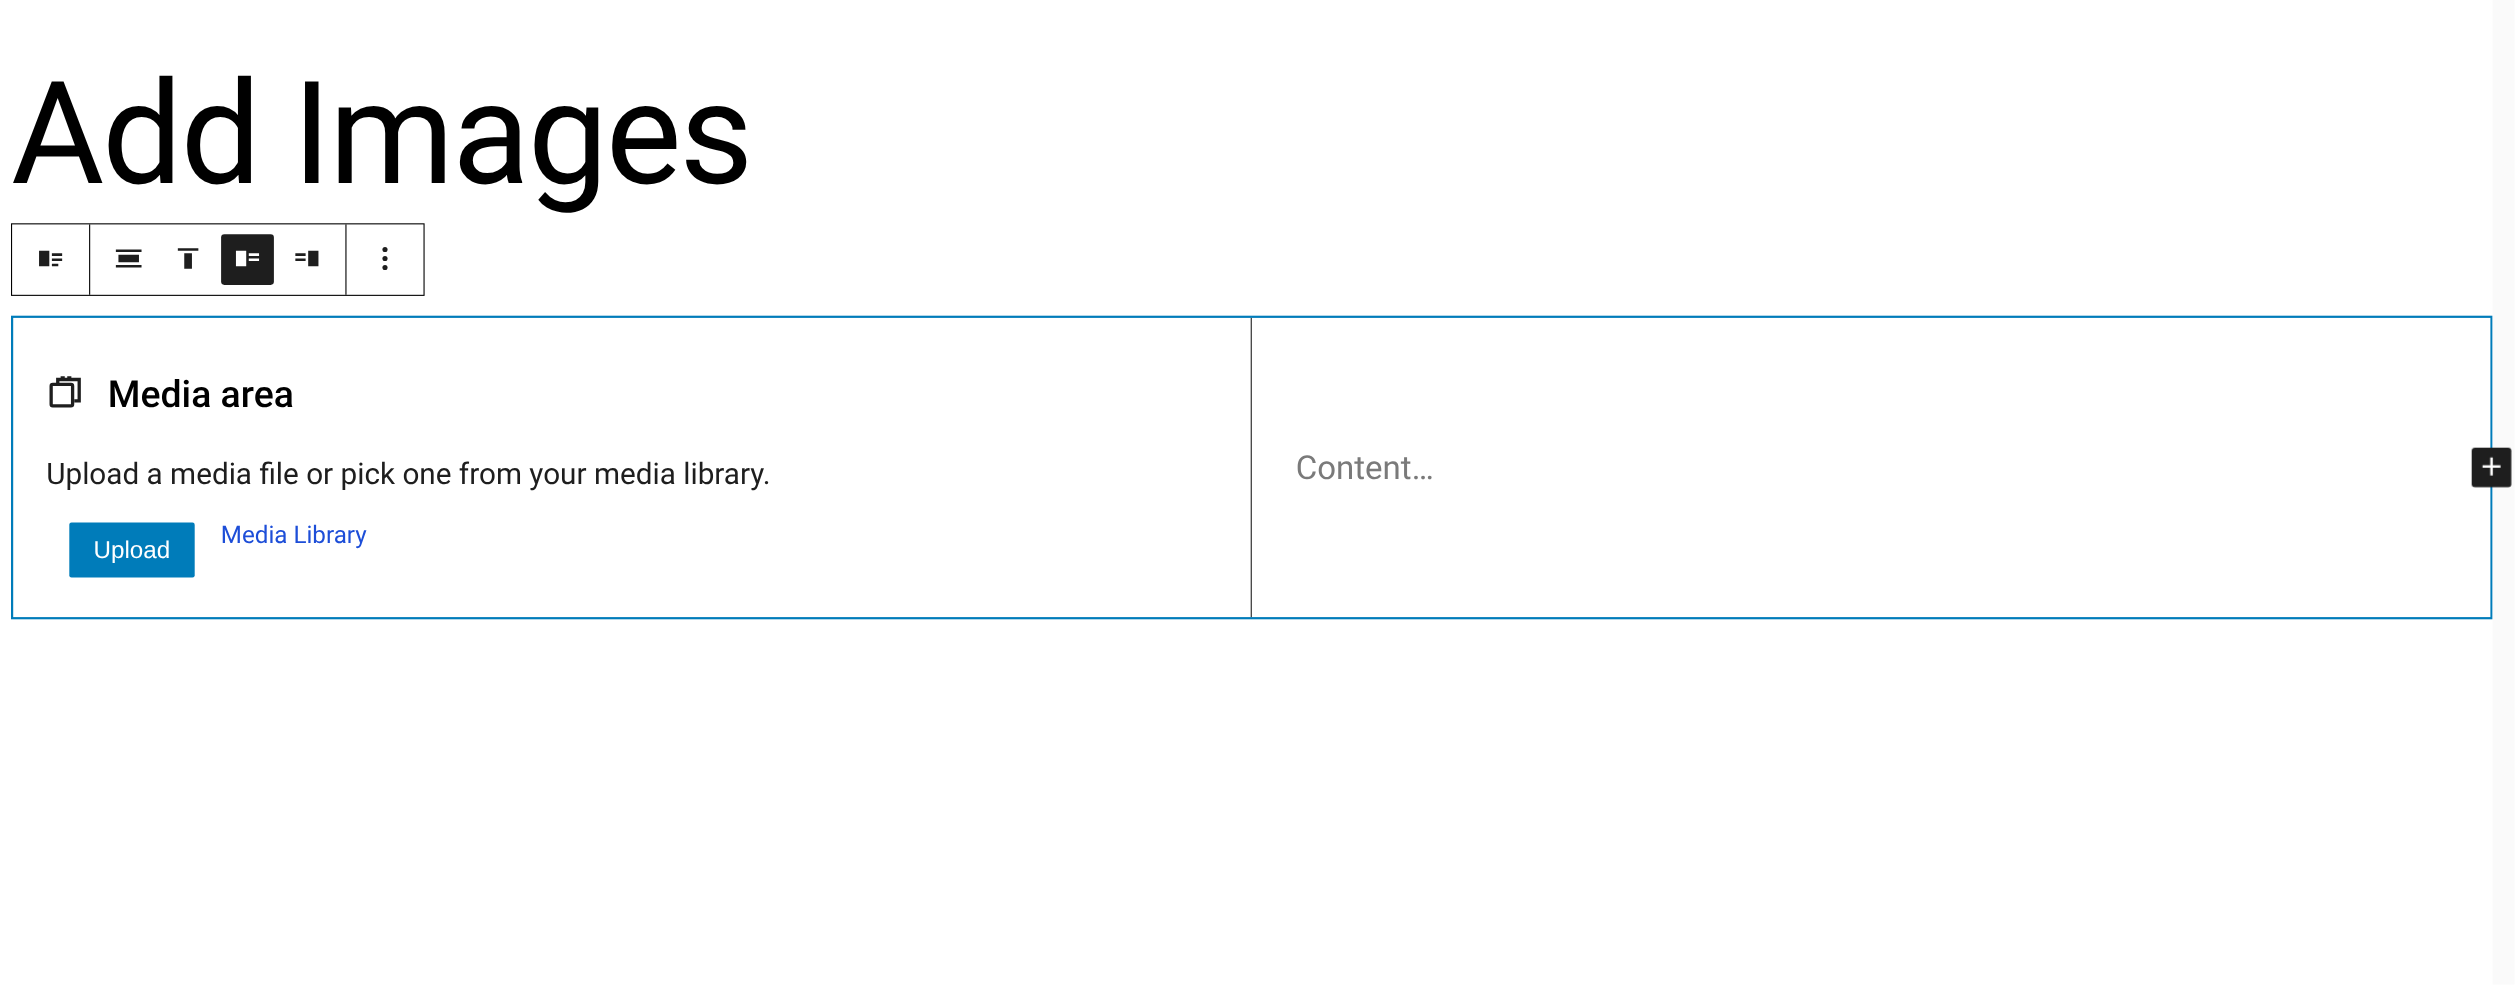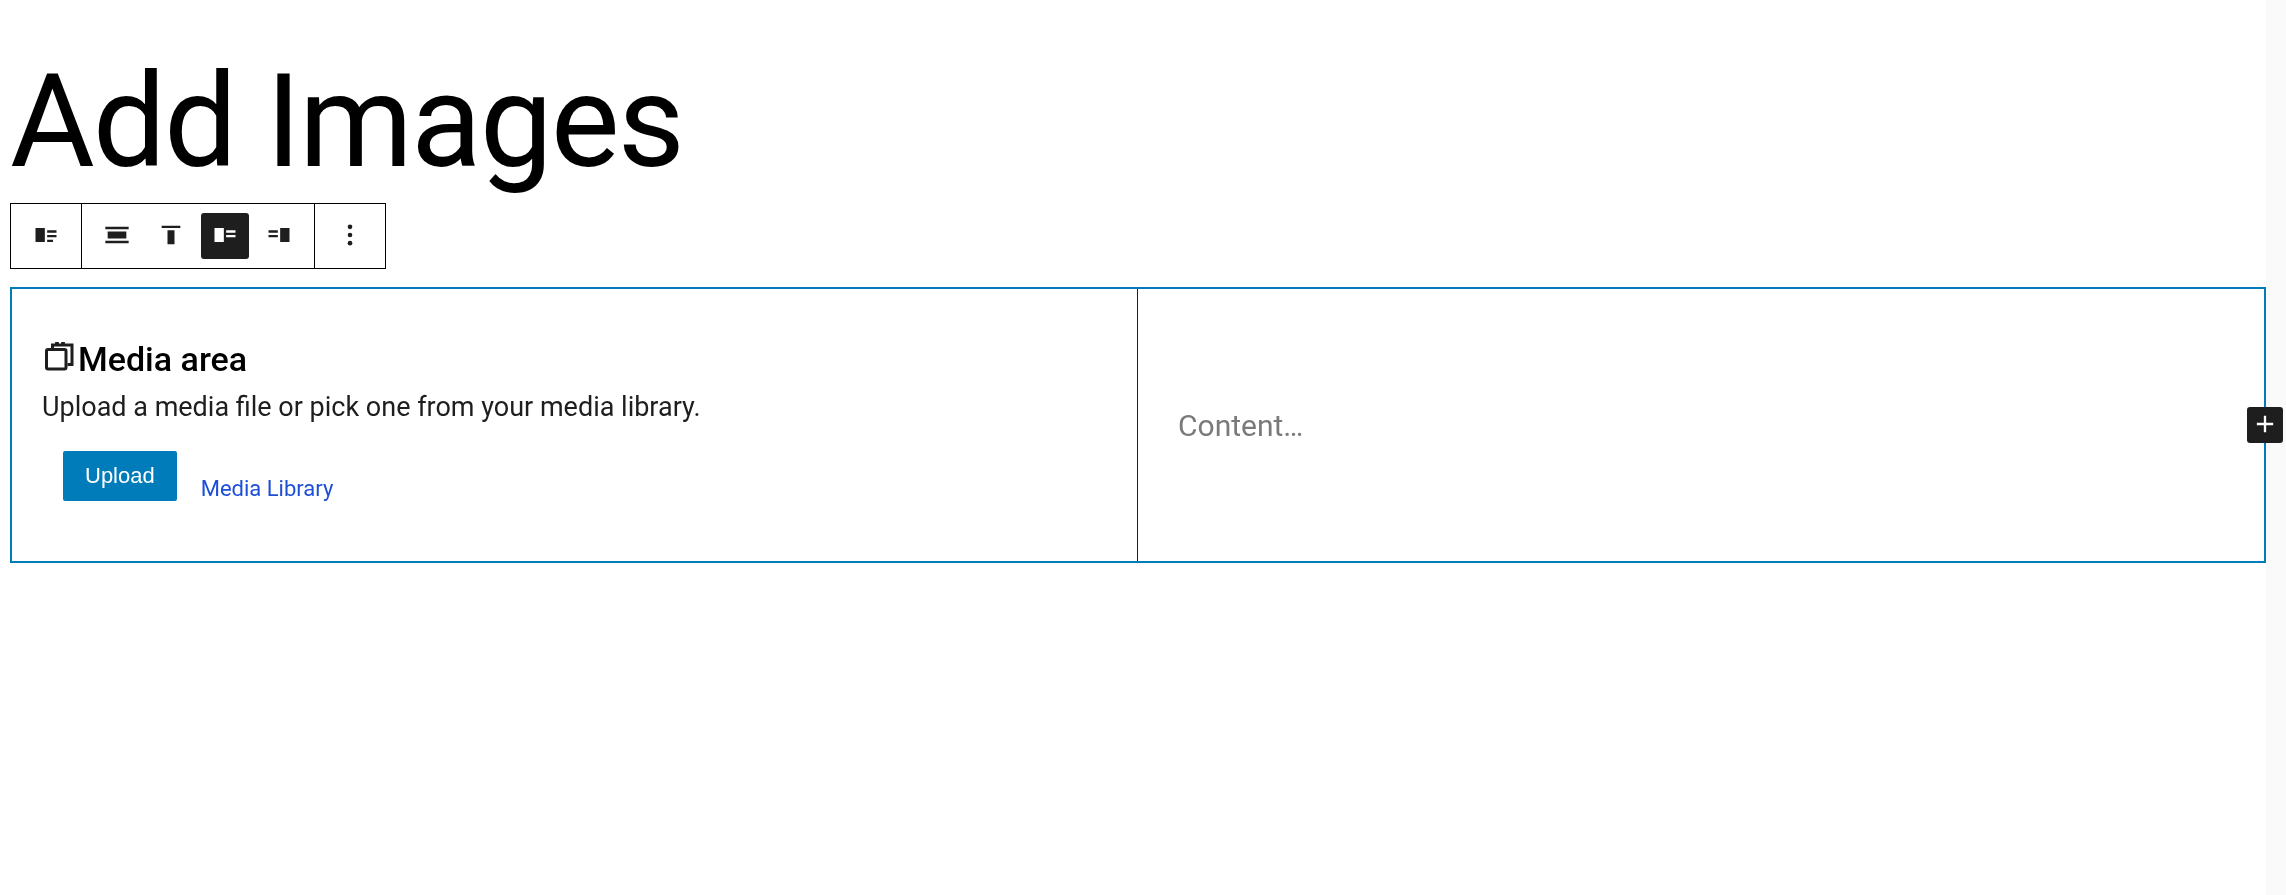--- a/index.html
+++ b/index.html
@@ -68,38 +68,39 @@
     .media-area-panel {
       flex: 0 0 50%;
       border-right: 1px solid #1e1e1e;
       padding: 50px 30px 30px 30px;
       display: flex;
       flex-direction: column;
     }
     .media-header {
       display: flex;
       align-items: center;
-      margin-bottom: 12px;
+      gap: 20px;
+      margin-bottom: 36px;
     }
     .media-header svg {
       width: 36px;
       height: 36px;
     }
     .media-title {
       font-size: 34px;
       font-weight: 500;
     }
     .media-desc {
       font-size: 27px;
       margin-bottom: 28px;
       color: #1e1e1e;
     }
     .media-buttons {
       display: flex;
-      align-items: flex-end;
+      align-items: flex-start;
       gap: 24px;
       padding-left: 21px;
     }
     .upload-btn {
       background: #007cba;
       color: #fff;
       border: none;
       font-size: 22px;
       padding: 12px 22px;
       cursor: pointer;

